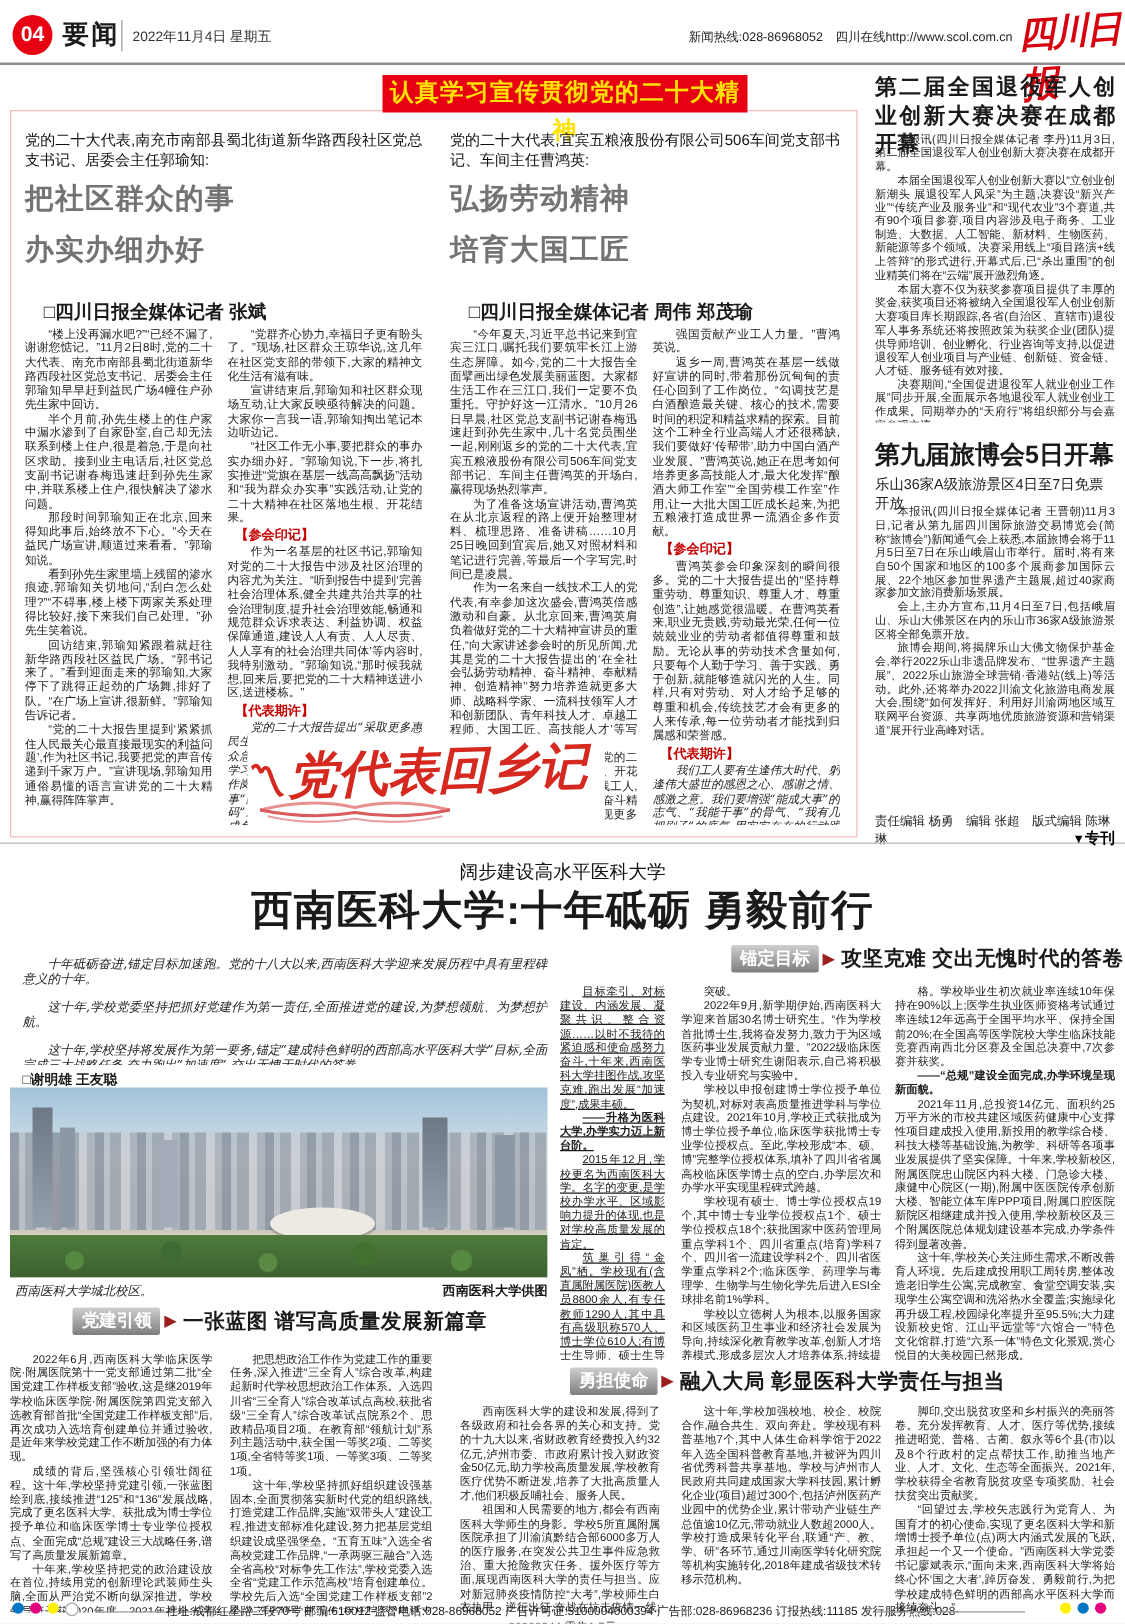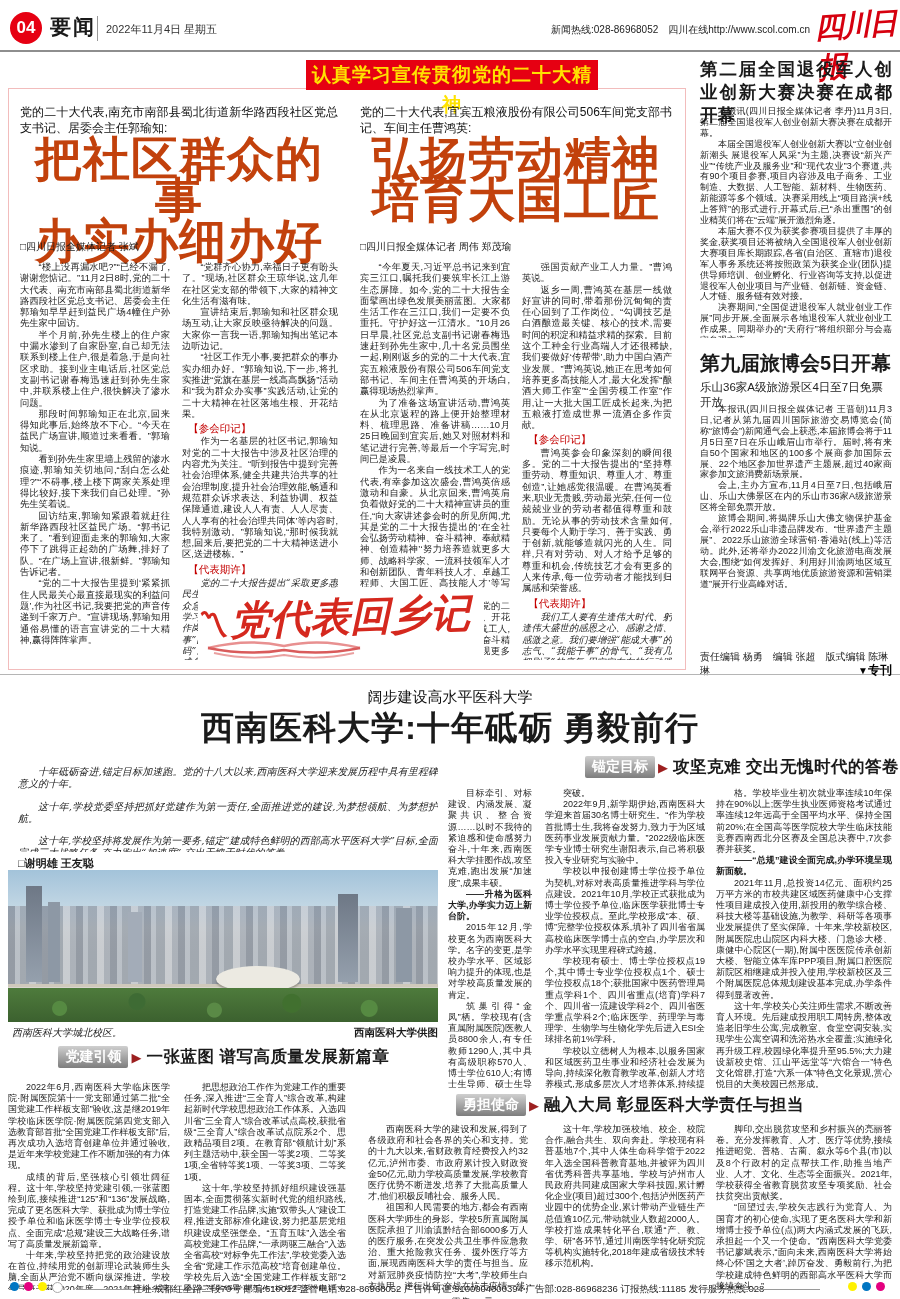--- a/index.html
+++ b/index.html
@@ -15,27 +15,27 @@
   .mast-contact{left:480px;top:23px;width:330px;font-size:10px;color:#222;text-align:right;}
   .paper-logo{left:816px;top:6px;font-family:"DejaVu Serif",serif;font-style:italic;font-weight:bold;
               font-size:29px;color:#d6000f;transform:rotate(-4deg);letter-spacing:-2px;}
   .mast-rule{left:0;top:50px;width:900px;height:2px;background:#8e8e8e;}
   
   .pinkbox{left:8px;top:88px;width:676px;height:580px;border:1px solid #f2bcbc;}
   .banner{left:306px;top:60px;width:292px;height:30px;background:#e60012;color:#ffe200;
           font-size:19px;font-weight:900;text-align:center;line-height:30px;letter-spacing:1px;}
   
   .kicker{font-size:12px;line-height:16px;color:#111;text-align:justify;}
-  .headline{font-weight:900;font-size:47px;line-height:41px;text-align:center;letter-spacing:1px;color:#c2410c;}
-  .byline{font-size:10px;font-weight:normal;}
+  .headline{font-weight:900;font-size:23px;line-height:41px;letter-spacing:1px;color:#737373;}
+  .byline{font-size:15px;font-weight:bold;margin-left:15px;}
   
   .col{position:absolute;overflow:hidden;font-size:9.3px;line-height:11.3px;text-align:justify;color:#1c1c1c;}
   .col p{margin:0;}
   .para{text-indent:2em;}
-  .sec-head{color:#c40000;font-weight:normal;font-size:10.5px;text-indent:0.6em;margin:3px 0 2px 0 !important;}
+  .sec-head{color:#c40000;font-weight:bold;font-size:10.5px;text-indent:0.6em;margin:3px 0 2px 0 !important;}
   .dash-bold{font-weight:bold;}
   .italic-para{font-style:italic;font-family:"DejaVu Serif",serif;}
   
   .emblem{left:198px;top:588px;width:286px;height:76px;background:#fff;}
   .emblem-line{position:absolute;left:0;top:2px;white-space:nowrap;color:#d5281e;
                font-family:"DejaVu Serif",serif;font-weight:bold;font-style:italic;
                font-size:40px;transform:rotate(-2deg);}
   .emblem-mark{font-size:30px;margin-right:2px;font-style:normal;}
   
   .rail-title{font-size:17.5px;font-weight:900;line-height:23px;text-align:justify;}
@@ -203,21 +203,21 @@
       <p class="para">十年来,学校坚持把党的政治建设放在首位,持续用党的创新理论武装师生头脑,全面从严治党不断向纵深推进。学校领导班子获2020年度、2021年度全省高校领导班子考核“优秀”等次。</p>
     </div>
   <div class="col bottom-col" style="left:184px;top:1082px;width:162px;height:208px;">
       <p class="para">把思想政治工作作为党建工作的重要任务,深入推进“三全育人”综合改革,构建起新时代学校思想政治工作体系。入选四川省“三全育人”综合改革试点高校,获批省级“三全育人”综合改革试点院系2个、思政精品项目2项。在教育部“领航计划”系列主题活动中,获全国一等奖2项、二等奖1项,全省特等奖1项、一等奖3项、二等奖1项。</p>
       <p class="para">这十年,学校坚持抓好组织建设强基固本,全面贯彻落实新时代党的组织路线,打造党建工作品牌,实施“双带头人”建设工程,推进支部标准化建设,努力把基层党组织建设成坚强堡垒。“五育五味”入选全省高校党建工作品牌,“一承两驱三融合”入选全省高校“对标争先工作法”,学校党委入选全省“党建工作示范高校”培育创建单位。学校先后入选“全国党建工作样板支部”2个,入选省级党建工作“标杆院系”“样板支部”和“双带头人”教师党支部书记工作室”共8个。</p>
     </div>
 
   <div class="abs sec-bar" style="left:585px;top:756px;">
     <span class="sec-label">锚定目标</span><span class="sec-arrow">▶</span><span class="sec-title">攻坚克难 交出无愧时代的答卷</span>
   </div>
-  <div class="col bottom-col" style="left:448px;top:788px;width:84px;height:300px;">
+  <div class="col bottom-col" style="left:448px;top:788px;width:84px;height:300px;text-decoration:underline;">
       <p class="para">目标牵引、对标建设、内涵发展、凝聚共识、整合资源……以时不我待的紧迫感和使命感努力奋斗,十年来,西南医科大学挂图作战,攻坚克难,跑出发展“加速度”,成果丰硕。</p>
       <p class="para dash-bold">——升格为医科大学,办学实力迈上新台阶。</p>
       <p class="para">2015年12月,学校更名为西南医科大学。名字的变更,是学校办学水平、区域影响力提升的体现,也是对学校高质量发展的肯定。</p>
       <p class="para">筑巢引得“金凤”栖。学校现有(含直属附属医院)医教人员8800余人,有专任教师1290人,其中具有高级职称570人、博士学位610人;有博士生导师、硕士生导师近1100人;有省级及以上各类称号的人才700余人次,有外籍教师22人,人才集聚效应逐步显现。</p>
     </div>
   <div class="col bottom-col" style="left:545px;top:788px;width:160px;height:300px;">
       <p class="para">突破。</p>
       <p class="para">2022年9月,新学期伊始,西南医科大学迎来首届30名博士研究生。“作为学校首批博士生,我将奋发努力,致力于为区域医药事业发展贡献力量。”2022级临床医学专业博士研究生谢阳表示,自己将积极投入专业研究与实验中。</p>
       <p class="para">学校以申报创建博士学位授予单位为契机,对标对表高质量推进学科与学位点建设。2021年10月,学校正式获批成为博士学位授予单位,临床医学获批博士专业学位授权点。至此,学校形成“本、硕、博”完整学位授权体系,填补了四川省省属高校临床医学博士点的空白,办学层次和办学水平实现里程碑式跨越。</p>
       <p class="para">学校现有硕士、博士学位授权点19个,其中博士专业学位授权点1个、硕士学位授权点18个;获批国家中医药管理局重点学科1个、四川省重点(培育)学科7个、四川省一流建设学科2个、四川省医学重点学科2个;临床医学、药理学与毒理学、生物学与生物化学先后进入ESI全球排名前1%学科。</p>

